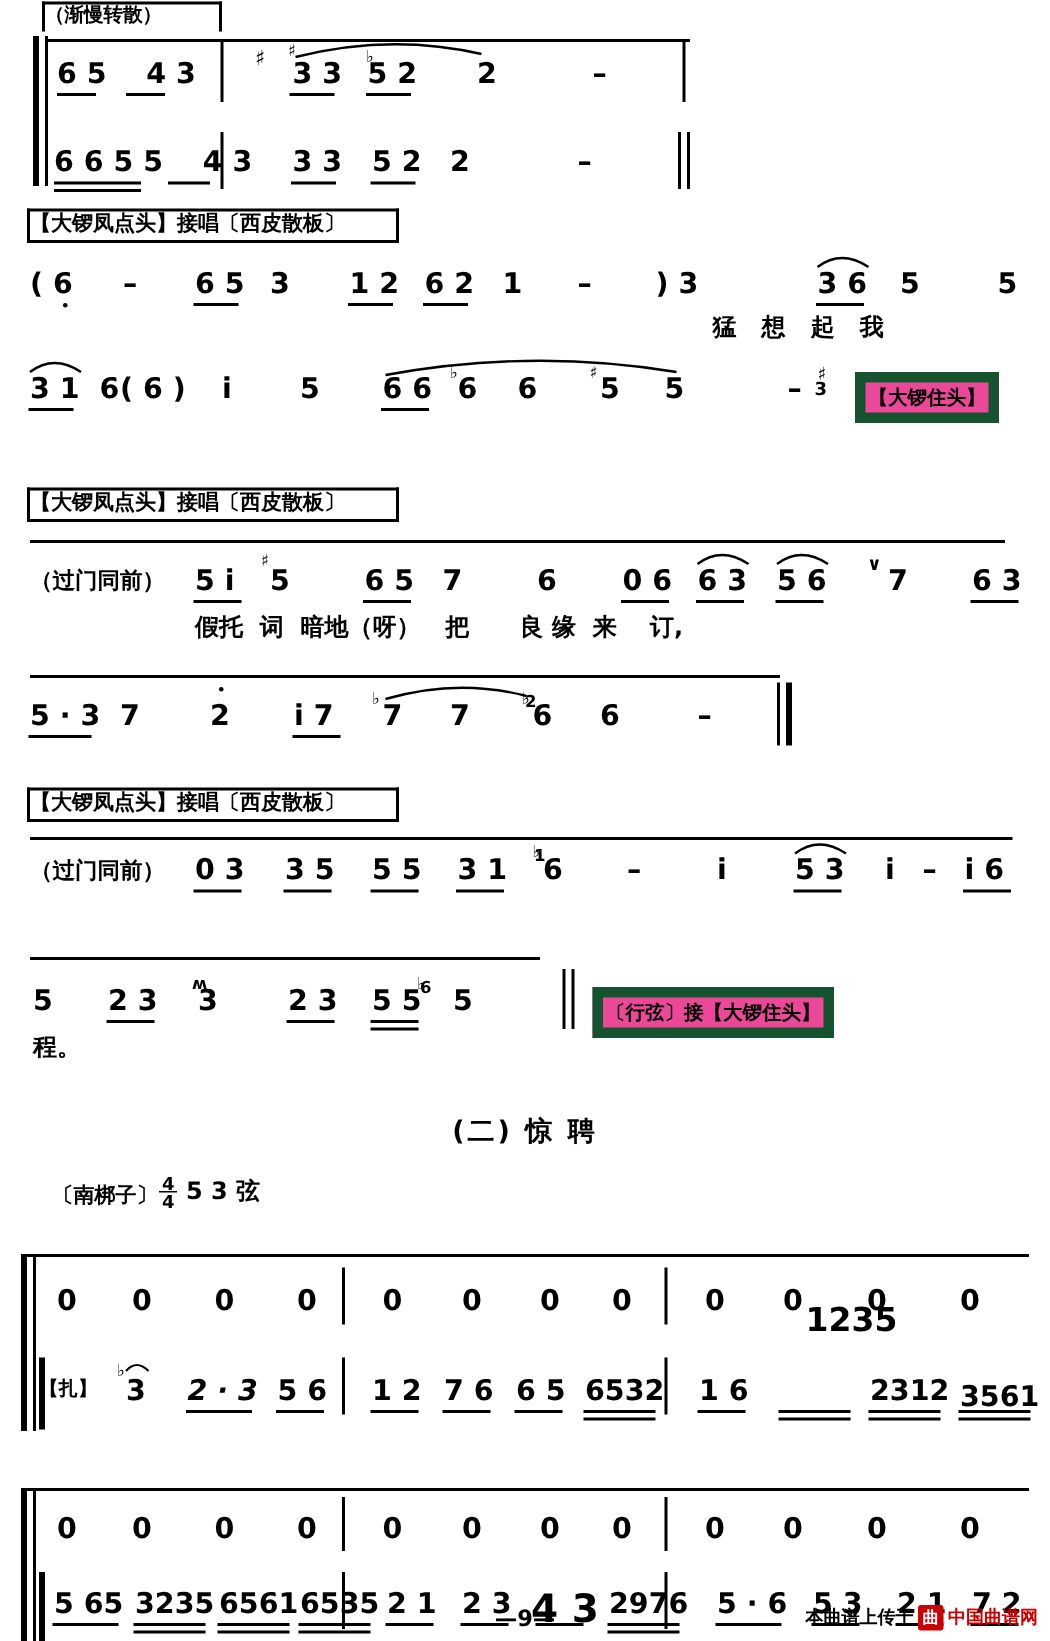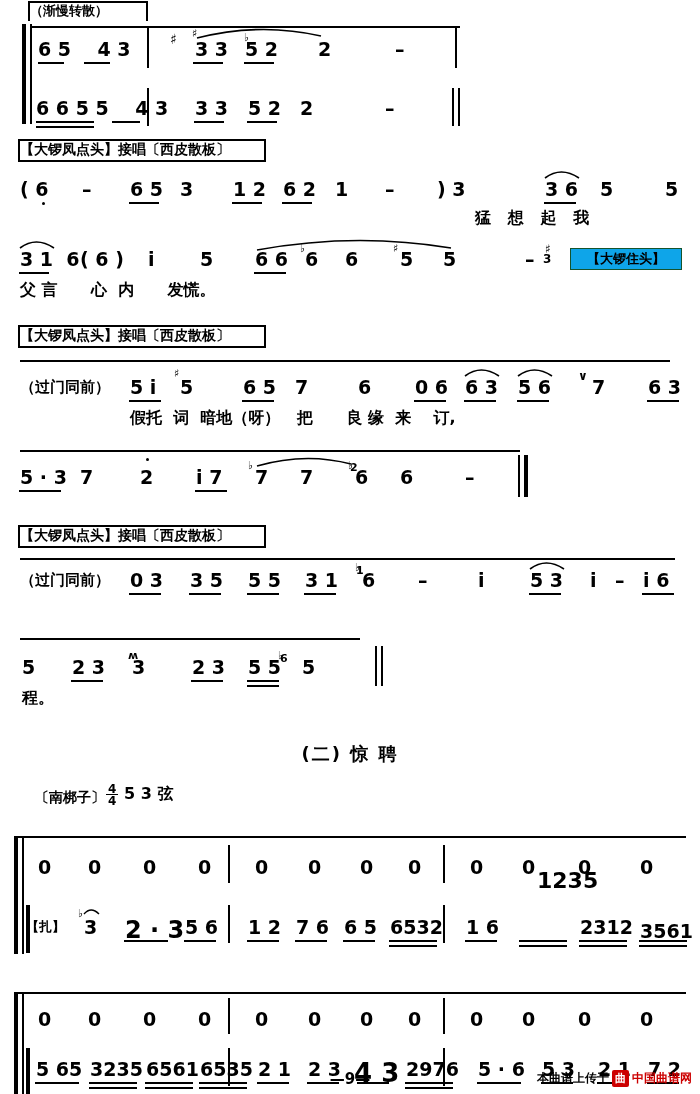--- a/index.html
+++ b/index.html
@@ -62,24 +62,24 @@
   }
   .dot {
     position: absolute;
     background: #000;
     width: 3px;
     height: 3px;
     border-radius: 50%;
   }
   .boxlbl {
     position: absolute;
-    border: 1px solid #14532d;
-    font-weight: 700;
-    padding: 1px 16px;
-    background: #0ea5e9;
+    border: 7px solid #14532d;
+    font-weight: 700;
+    padding: 1px 2px;
+    background: #ec4899;
     white-space: nowrap;
   }
   .title {
     position: absolute;
     font-weight: 700;
     letter-spacing: 2px;
   }
   .footer-line {
     position: absolute;
     left: 0;
@@ -200,21 +200,20 @@
   <div class="t num" style="left:400px; top:250px; font-size:19px;">5</div>
   <div class="t num" style="left:393px; top:243px; font-size:11px;">♯</div>
   <div class="t num" style="left:443px; top:250px; font-size:19px;">5</div>
   <svg class="slur" style="left:255px; top:232px;" width="200" height="22">
       <path d="M2,18 Q100,0 196,16" stroke="#000" stroke-width="1.6" fill="none"></path>
     </svg>
   <div class="t num" style="left:525px; top:250px; font-size:19px;">–</div>
   <div class="t num" style="left:545px; top:243px; font-size:12px;">♯</div>
   <div class="t num" style="left:543px; top:253px; font-size:12px;">3</div>
   <div class="boxlbl" style="left:570px; top:248px; font-size:13px;">【大锣住头】</div>
-  <div class="t lyr" style="left:20px; top:282px; font-size:16px;">父 言      心  内      发慌。</div>
 
   <div class="t cn" style="left:20px; top:328px; font-size:14px;">【大锣凤点头】接唱〔西皮散板〕</div>
   <div class="beam" style="left:18px; top:325px; width:248px;"></div>
   <div class="beam" style="left:18px; top:346px; width:248px;"></div>
   <div class="bar" style="left:18px; top:325px; height:22px;"></div>
   <div class="bar" style="left:264px; top:325px; height:22px;"></div>
 
   <div class="beam" style="left:20px; top:360px; width:650px;"></div>
   <div class="t num" style="left:20px; top:380px; font-size:15px;">（过门同前）</div>
   <div class="t num" style="left:130px; top:378px; font-size:19px;">5 i</div>
@@ -305,20 +304,21 @@
   <div class="t num" style="left:192px; top:658px; font-size:19px;">2 3</div>
   <div class="beam" style="left:191px; top:680px; width:32px;"></div>
   <div class="t num" style="left:248px; top:658px; font-size:19px;">5 5</div>
   <div class="beam" style="left:247px; top:680px; width:32px;"></div>
   <div class="beam" style="left:247px; top:685px; width:32px;"></div>
   <div class="t num" style="left:278px; top:650px; font-size:11px;">♭</div>
   <div class="t num" style="left:280px; top:653px; font-size:11px;">6</div>
   <div class="t num" style="left:302px; top:658px; font-size:19px;">5</div>
   <div class="bar" style="left:375px; top:646px; height:40px;"></div>
   <div class="bar" style="left:381px; top:646px; height:40px;"></div>
+  <div class="boxlbl" style="left:395px; top:658px; font-size:13px;">〔行弦〕接【大锣住头】</div>
   <div class="t lyr" style="left:22px; top:690px; font-size:16px;">程。</div>
 
   <div class="title" style="left:0; top:742px; width:700px; text-align:center; font-size:18px;">(二) 惊    聘</div>
 
   <div class="t cn" style="left:35px; top:790px; font-size:14px;">〔南梆子〕</div>
   <div class="t num" style="left:108px; top:783px; font-size:12px;">4</div>
   <div class="beam" style="left:106px; top:794px; width:12px; height:1px;"></div>
   <div class="t num" style="left:108px; top:795px; font-size:12px;">4</div>
   <div class="t num" style="left:124px; top:786px; font-size:16px;">5 3 弦</div>
 
@@ -340,21 +340,21 @@
   <div class="t num" style="left:522px; top:858px; font-size:19px;">0</div>
   <div class="t num" style="left:578px; top:858px; font-size:19px;">0</div>
   <div class="t num" style="left:640px; top:858px; font-size:19px;">0</div>
 
   <div class="t cn" style="left:26px; top:920px; font-size:13px;">【扎】</div>
   <div class="t num" style="left:84px; top:918px; font-size:19px;">3</div>
   <div class="t num" style="left:78px; top:908px; font-size:11px;">♭</div>
   <svg class="slur" style="left:82px; top:906px;" width="20" height="10">
       <path d="M2,8 Q9,0 17,8" stroke="#000" stroke-width="1.4" fill="none"></path>
     </svg>
-  <div class="t num" style="left:125px; top:918px; font-size:24px;">2 · 3</div>
+  <div class="t num" style="left:125px; top:918px; font-size:19px;font-style:italic;">2 · 3</div>
   <div class="beam" style="left:124px; top:940px; width:44px;"></div>
   <div class="t num" style="left:185px; top:918px; font-size:19px;">5 6</div>
   <div class="beam" style="left:184px; top:940px; width:32px;"></div>
   <div class="bar" style="left:228px; top:905px; height:38px;"></div>
   <div class="t num" style="left:248px; top:918px; font-size:19px;">1 2</div>
   <div class="beam" style="left:247px; top:940px; width:32px;"></div>
   <div class="t num" style="left:296px; top:918px; font-size:19px;">7 6</div>
   <div class="beam" style="left:295px; top:940px; width:32px;"></div>
   <div class="t num" style="left:344px; top:918px; font-size:19px;">6 5</div>
   <div class="beam" style="left:343px; top:940px; width:32px;"></div>

